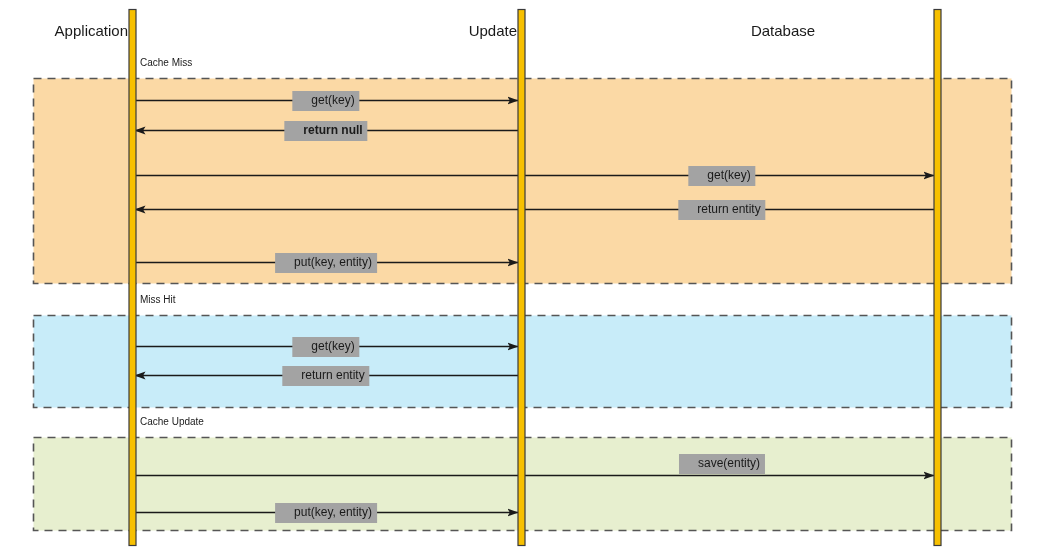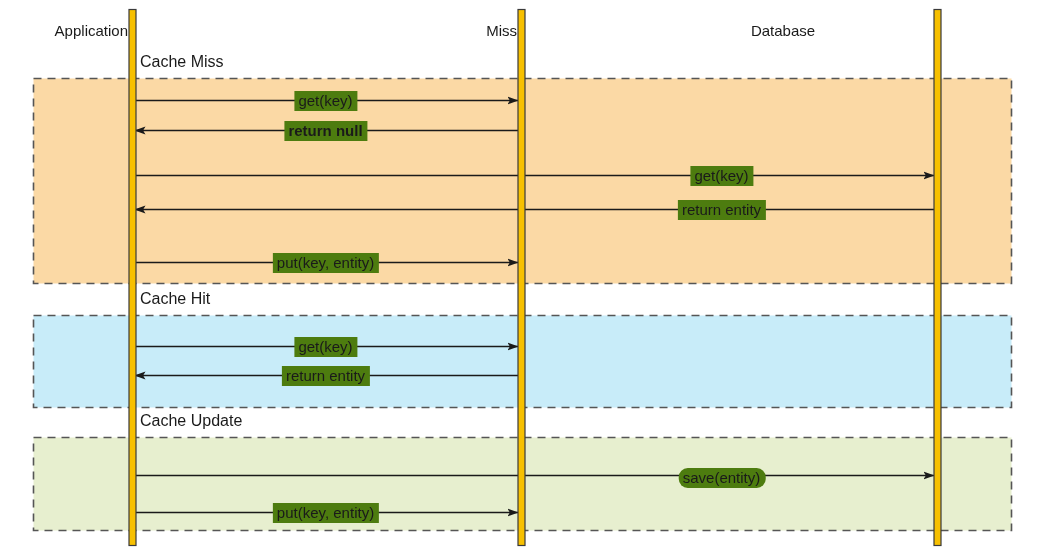--- a/index.html
+++ b/index.html
@@ -25,32 +25,32 @@
   .lifeline-label {
     position: absolute;
     font-size: 15px;
     color: #1a1a1a;
     white-space: nowrap;
     text-align: right;
     transform: translateY(-50%);
   }
   .frag-label {
     position: absolute;
-    font-size: 16px;
+    font-size: 10px;
     color: #1a1a1a;
     white-space: nowrap;
     transform: translateY(-50%);
   }
   .msg-label {
     position: absolute;
-    font-size: 15px;
+    font-size: 12px;
     color: #1a1a1a;
     white-space: nowrap;
-    background: #4d7c0f;
-    padding: 1px 5px 2px 4px;
+    background: #a3a3a3;
+    padding: 1px 5px 2px 19px;
     transform: translate(-50%, -50%);
     line-height: 17px;
   }
 </style>
 </head>
 <body>
 
 <div id="canvas">
   <svg class="layer" viewBox="0 0 1049 558" xmlns="http://www.w3.org/2000/svg">
     <defs>
@@ -79,28 +79,28 @@
       </g>
     <g id="g-lifelines">
         <rect x="129" y="9.5" width="7" height="536" fill="#f7c000" stroke="#3a3a3a" stroke-width="1.2"></rect>
         <rect x="518" y="9.5" width="7" height="536" fill="#f7c000" stroke="#3a3a3a" stroke-width="1.2"></rect>
         <rect x="934" y="9.5" width="7" height="536" fill="#f7c000" stroke="#3a3a3a" stroke-width="1.2"></rect>
       </g>
   </svg>
 
   <div id="labels-layer">
       <div class="frag-label" style="left: 140px; top: 62px;">Cache Miss</div>
-      <div class="frag-label" style="left: 140px; top: 299px;">Cache Hit</div>
+      <div class="frag-label" style="left: 140px; top: 299px;">Miss Hit</div>
       <div class="frag-label" style="left: 140px; top: 421px;">Cache Update</div>
       <div class="msg-label" style="left: 326px; top: 100.5px;">get(key)</div>
       <div class="msg-label" style="left: 326px; top: 130.5px; font-weight: bold;">return null</div>
       <div class="msg-label" style="left: 722px; top: 175.5px;">get(key)</div>
       <div class="msg-label" style="left: 722px; top: 209.5px;">return entity</div>
       <div class="msg-label" style="left: 326px; top: 262.5px;">put(key, entity)</div>
       <div class="msg-label" style="left: 326px; top: 346.5px;">get(key)</div>
       <div class="msg-label" style="left: 326px; top: 375.5px;">return entity</div>
-      <div class="msg-label" style="left: 722px; top: 478px; border-radius: 9px;">save(entity)</div>
+      <div class="msg-label" style="left: 722px; top: 464px;">save(entity)</div>
       <div class="msg-label" style="left: 326px; top: 512.5px;">put(key, entity)</div>
       <div class="lifeline-label" style="left: -172px; width: 300px; top: 30px;">Application</div>
-      <div class="lifeline-label" style="left: 217px; width: 300px; top: 30px;">Miss</div>
+      <div class="lifeline-label" style="left: 217px; width: 300px; top: 30px;">Update</div>
       <div class="lifeline-label" style="left: 633px; width: 300px; top: 30px; text-align: center;">Database</div>
     </div>
 </div>
 
 </body></html>

